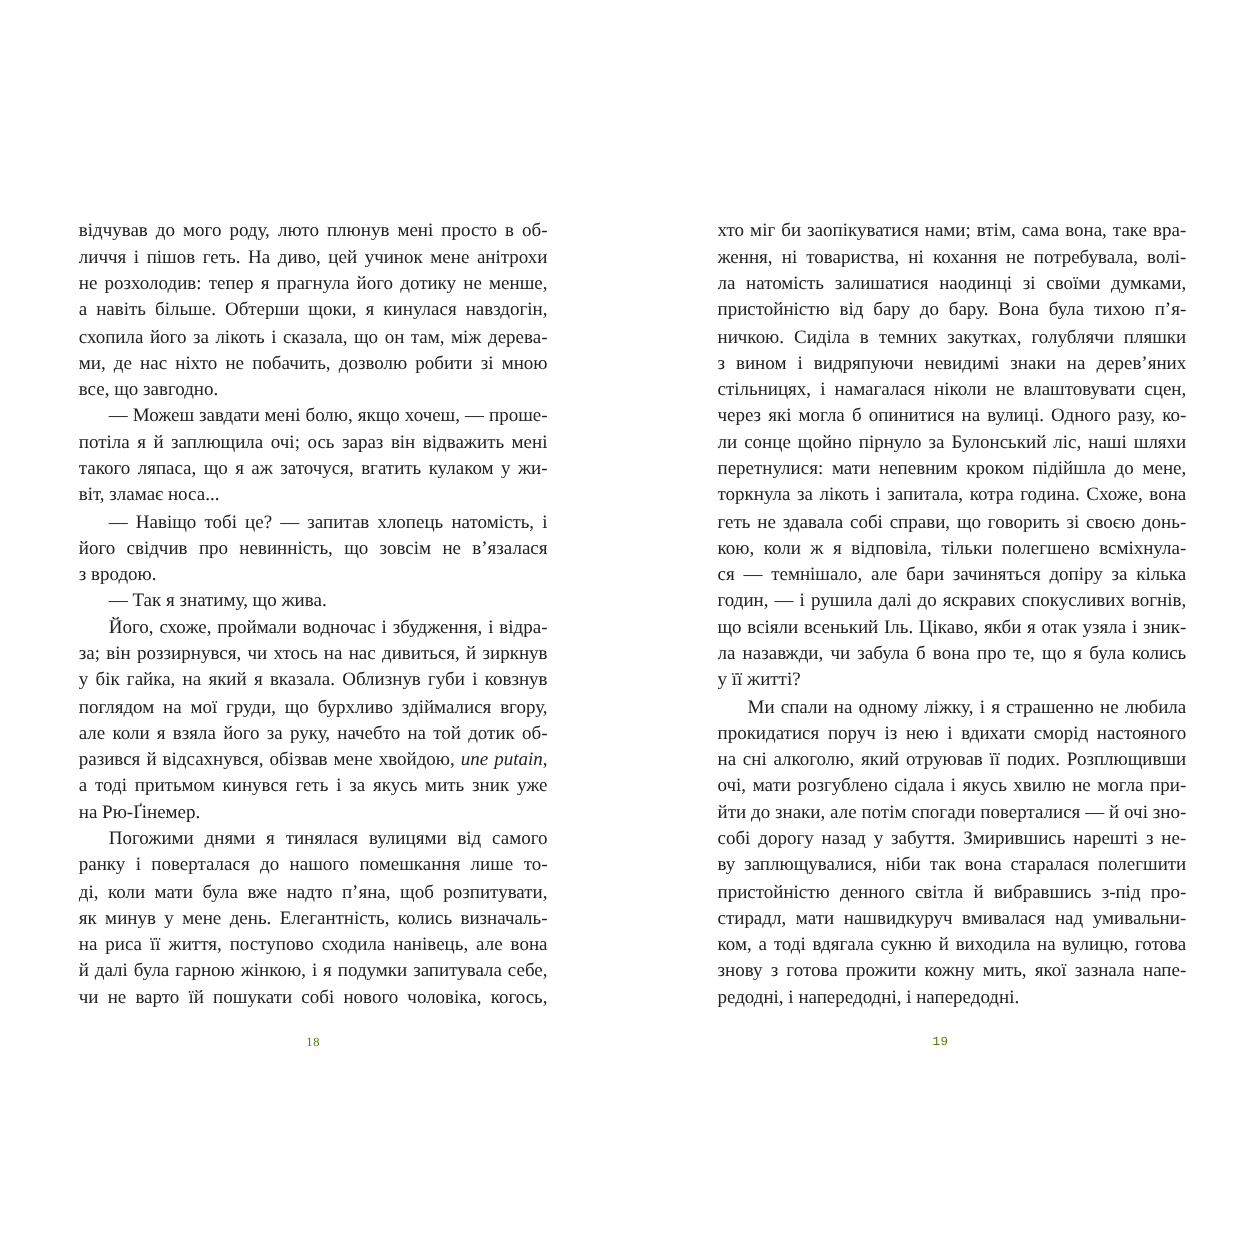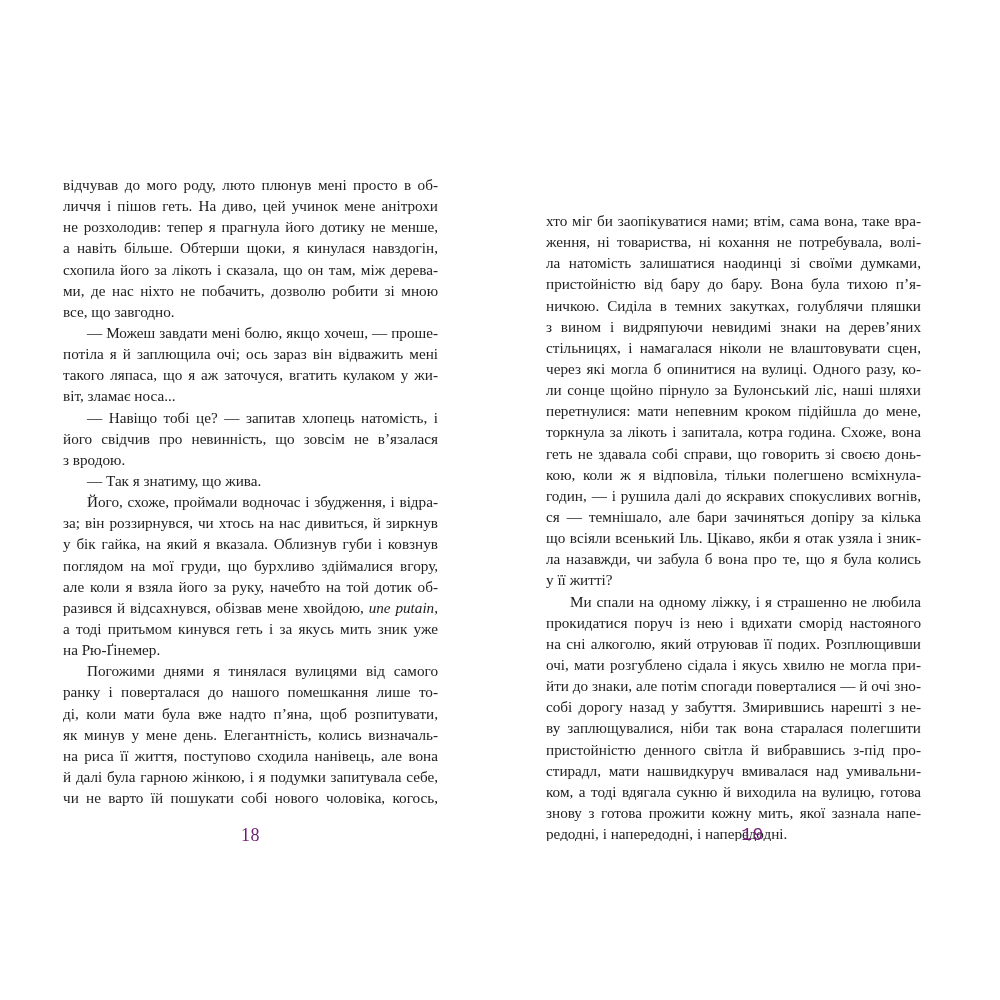--- a/index.html
+++ b/index.html
@@ -15,40 +15,40 @@
     font-family: "Liberation Serif", "DejaVu Serif", serif;
     color: #212121;
     overflow: hidden;
   }
   .text-col {
     position: absolute;
     top: 174px;
     width: 375px;
   }
   .text-col.left  { left: 63px;  }
-  .text-col.right { left: 546px; margin-top: 36px; }
+  .text-col.right { left: 574px; }
   .line {
     font-size: 15.2px;
     line-height: 21.15px;
     height: 21.15px;
     text-align: justify;
     text-align-last: justify;
     overflow: hidden;
   }
   .line.end    { text-align-last: left; }
   .line.indent { text-indent: 24px; }
   .line i      { font-style: italic; }
   .pagenum {
     position: absolute;
     top: 827px;
     width: 375px;
     text-align: center;
-    font-size: 18px;
+    font-size: 10px;
     line-height: 16px;
-    color: #701a75;
+    color: #4d7c0f;
     letter-spacing: 0.5px;
   }
   .pagenum.left  { left: 63px;  }
   .pagenum.right { left: 565px; font-family: Liberation Mono, monospace; }
 </style>
 </head>
 <body>
 
 <div class="spread">
 
@@ -92,22 +92,22 @@
       <div class="line">пристойністю від бару до бару. Вона була тихою п’я-</div>
       <div class="line">ничкою. Сиділа в темних закутках, голублячи пляшки</div>
       <div class="line">з вином і видряпуючи невидимі знаки на дерев’яних</div>
       <div class="line">стільницях, і намагалася ніколи не влаштовувати сцен,</div>
       <div class="line">через які могла б опинитися на вулиці. Одного разу, ко-</div>
       <div class="line">ли сонце щойно пірнуло за Булонський ліс, наші шляхи</div>
       <div class="line">перетнулися: мати непевним кроком підійшла до мене,</div>
       <div class="line">торкнула за лікоть і запитала, котра година. Схоже, вона</div>
       <div class="line">геть не здавала собі справи, що говорить зі своєю донь-</div>
       <div class="line">кою, коли ж я відповіла, тільки полегшено всміхнула-</div>
+      <div class="line">ся — темнішало, але бари зачиняться допіру за кілька</div>
       <div class="line">годин, — і рушила далі до яскравих спокусливих вогнів,</div>
-      <div class="line">ся — темнішало, але бари зачиняться допіру за кілька</div>
       <div class="line">що всіяли всенький Іль. Цікаво, якби я отак узяла і зник-</div>
       <div class="line">ла назавжди, чи забула б вона про те, що я була колись</div>
       <div class="line end">у її житті?</div>
       <div class="line indent">Ми спали на одному ліжку, і я страшенно не любила</div>
       <div class="line">прокидатися поруч із нею і вдихати сморід настояного</div>
       <div class="line">на сні алкоголю, який отруював її подих. Розплющивши</div>
       <div class="line">очі, мати розгублено сідала і якусь хвилю не могла при-</div>
       <div class="line">йти до знаки, але потім спогади поверталися — й очі зно-</div>
       <div class="line">собі дорогу назад у забуття. Змирившись нарешті з не-</div>
       <div class="line">ву заплющувалися, ніби так вона старалася полегшити</div>

